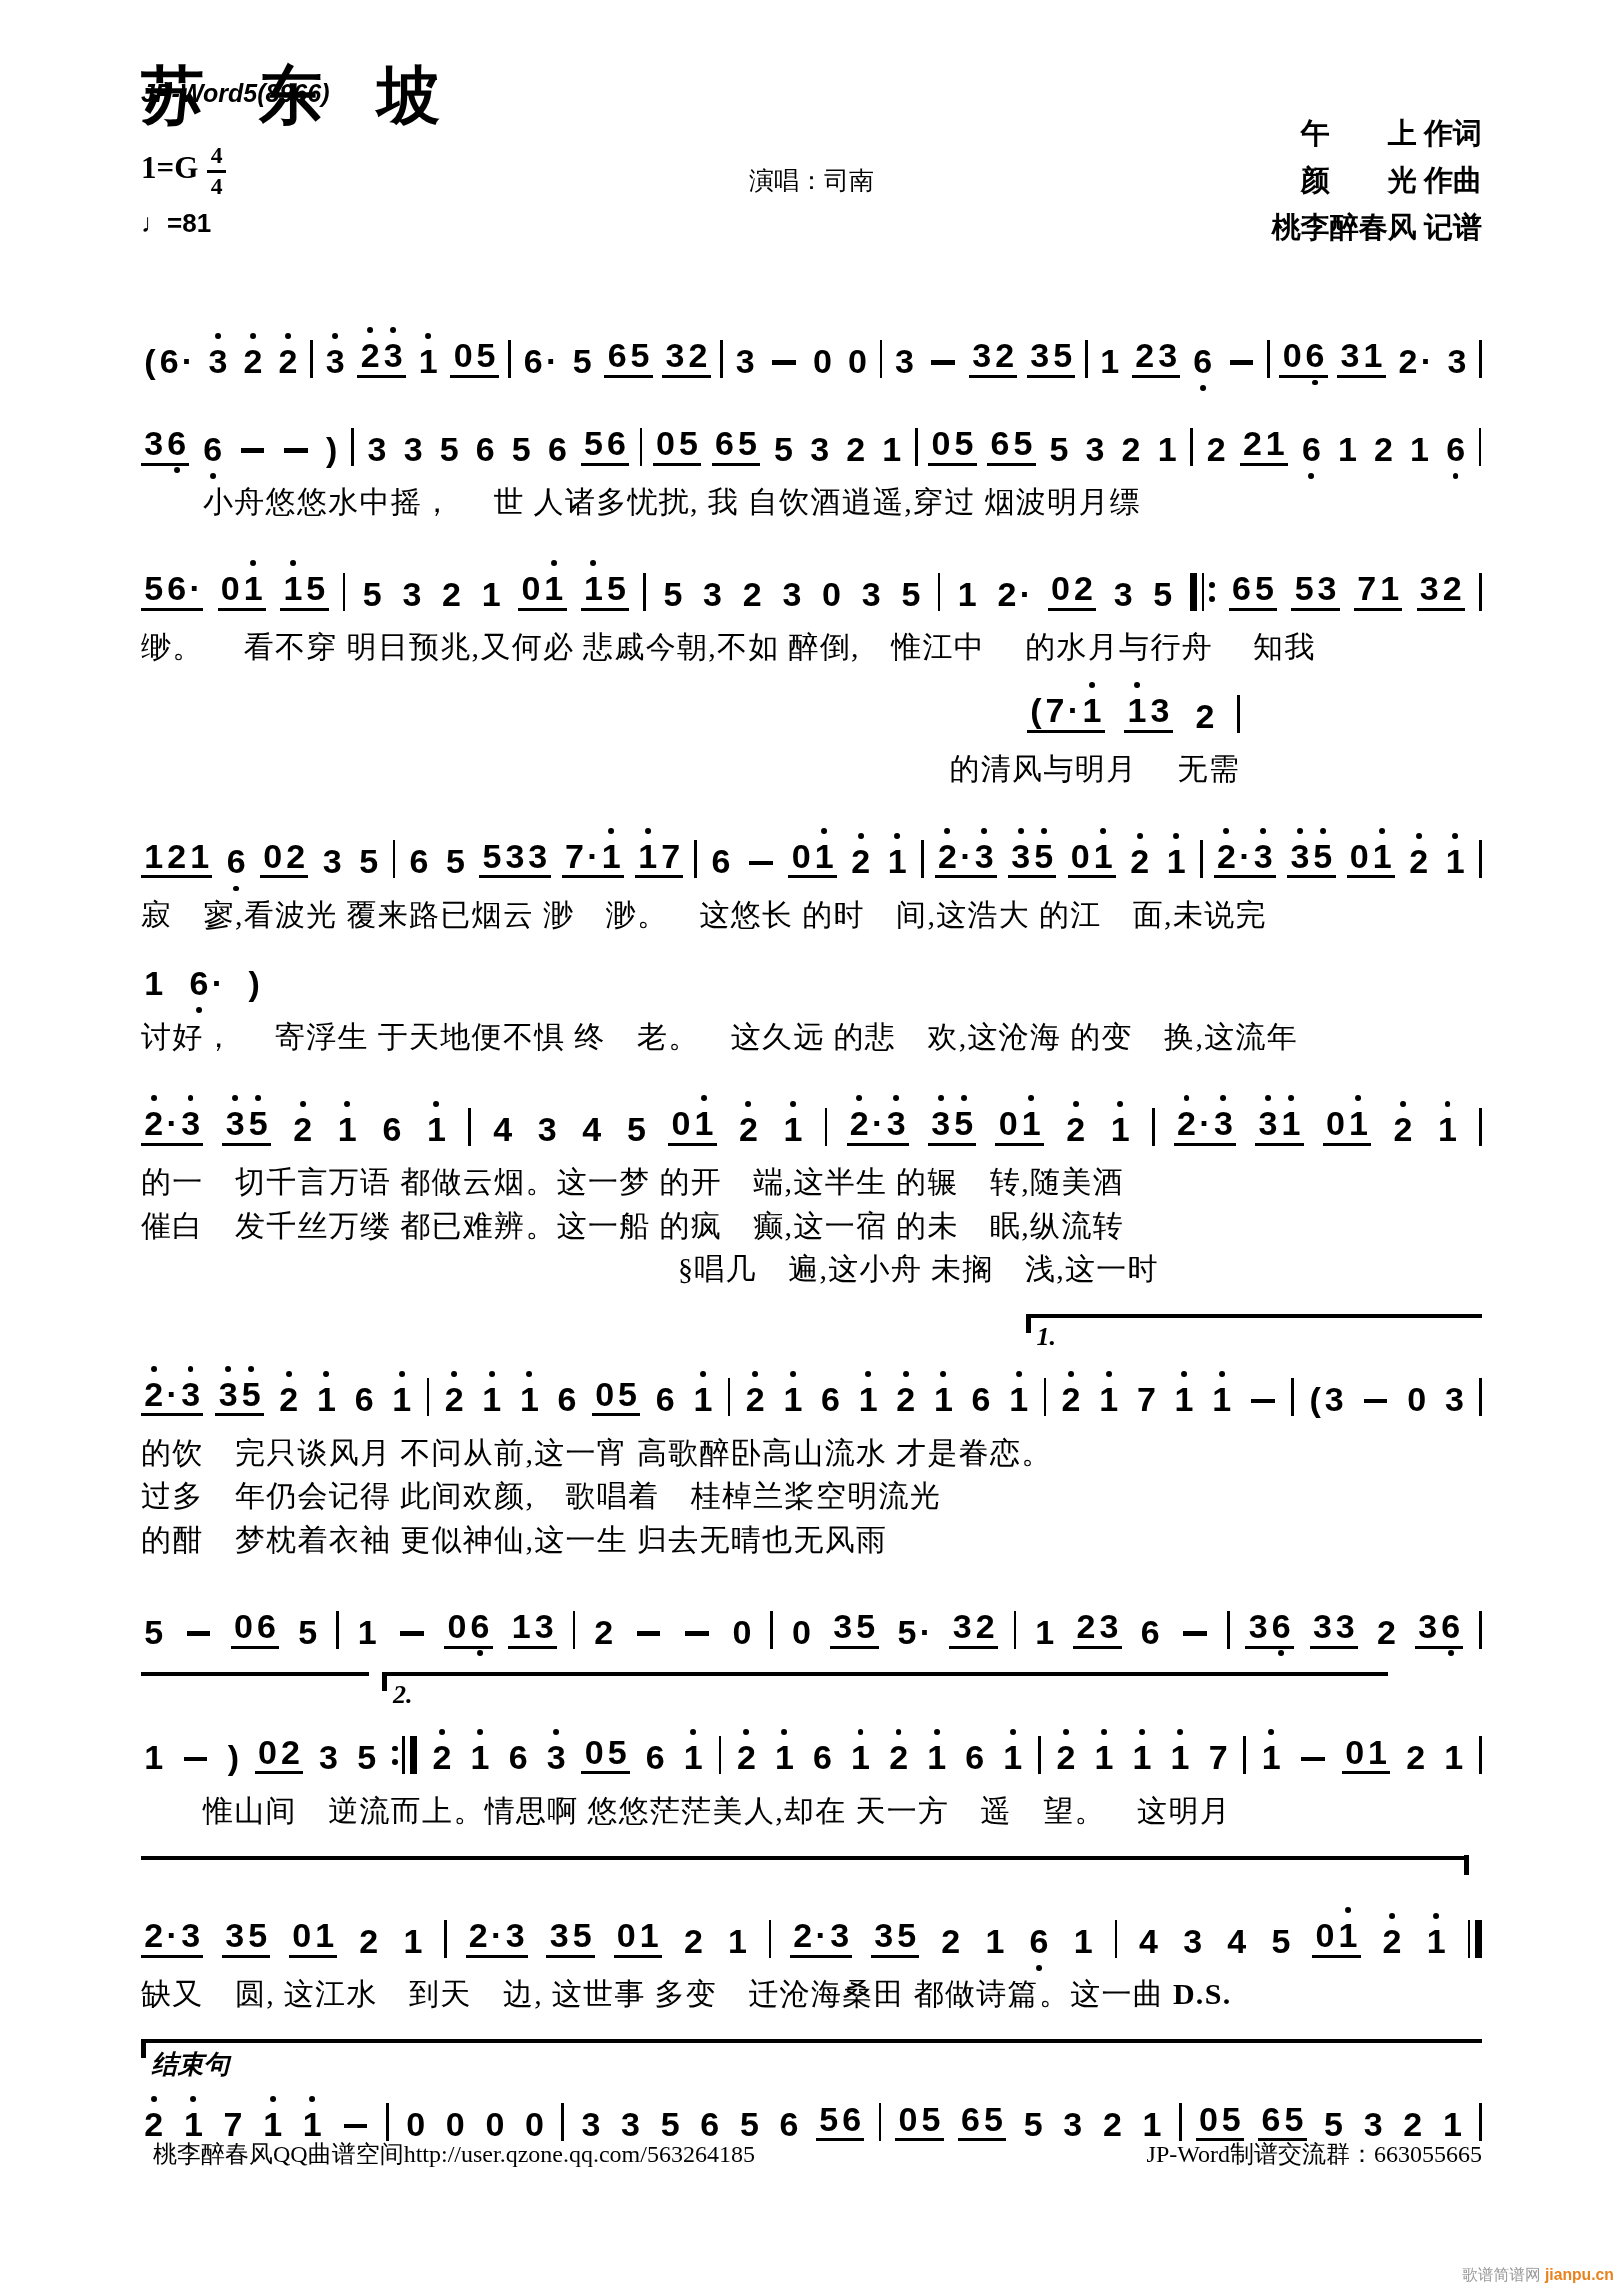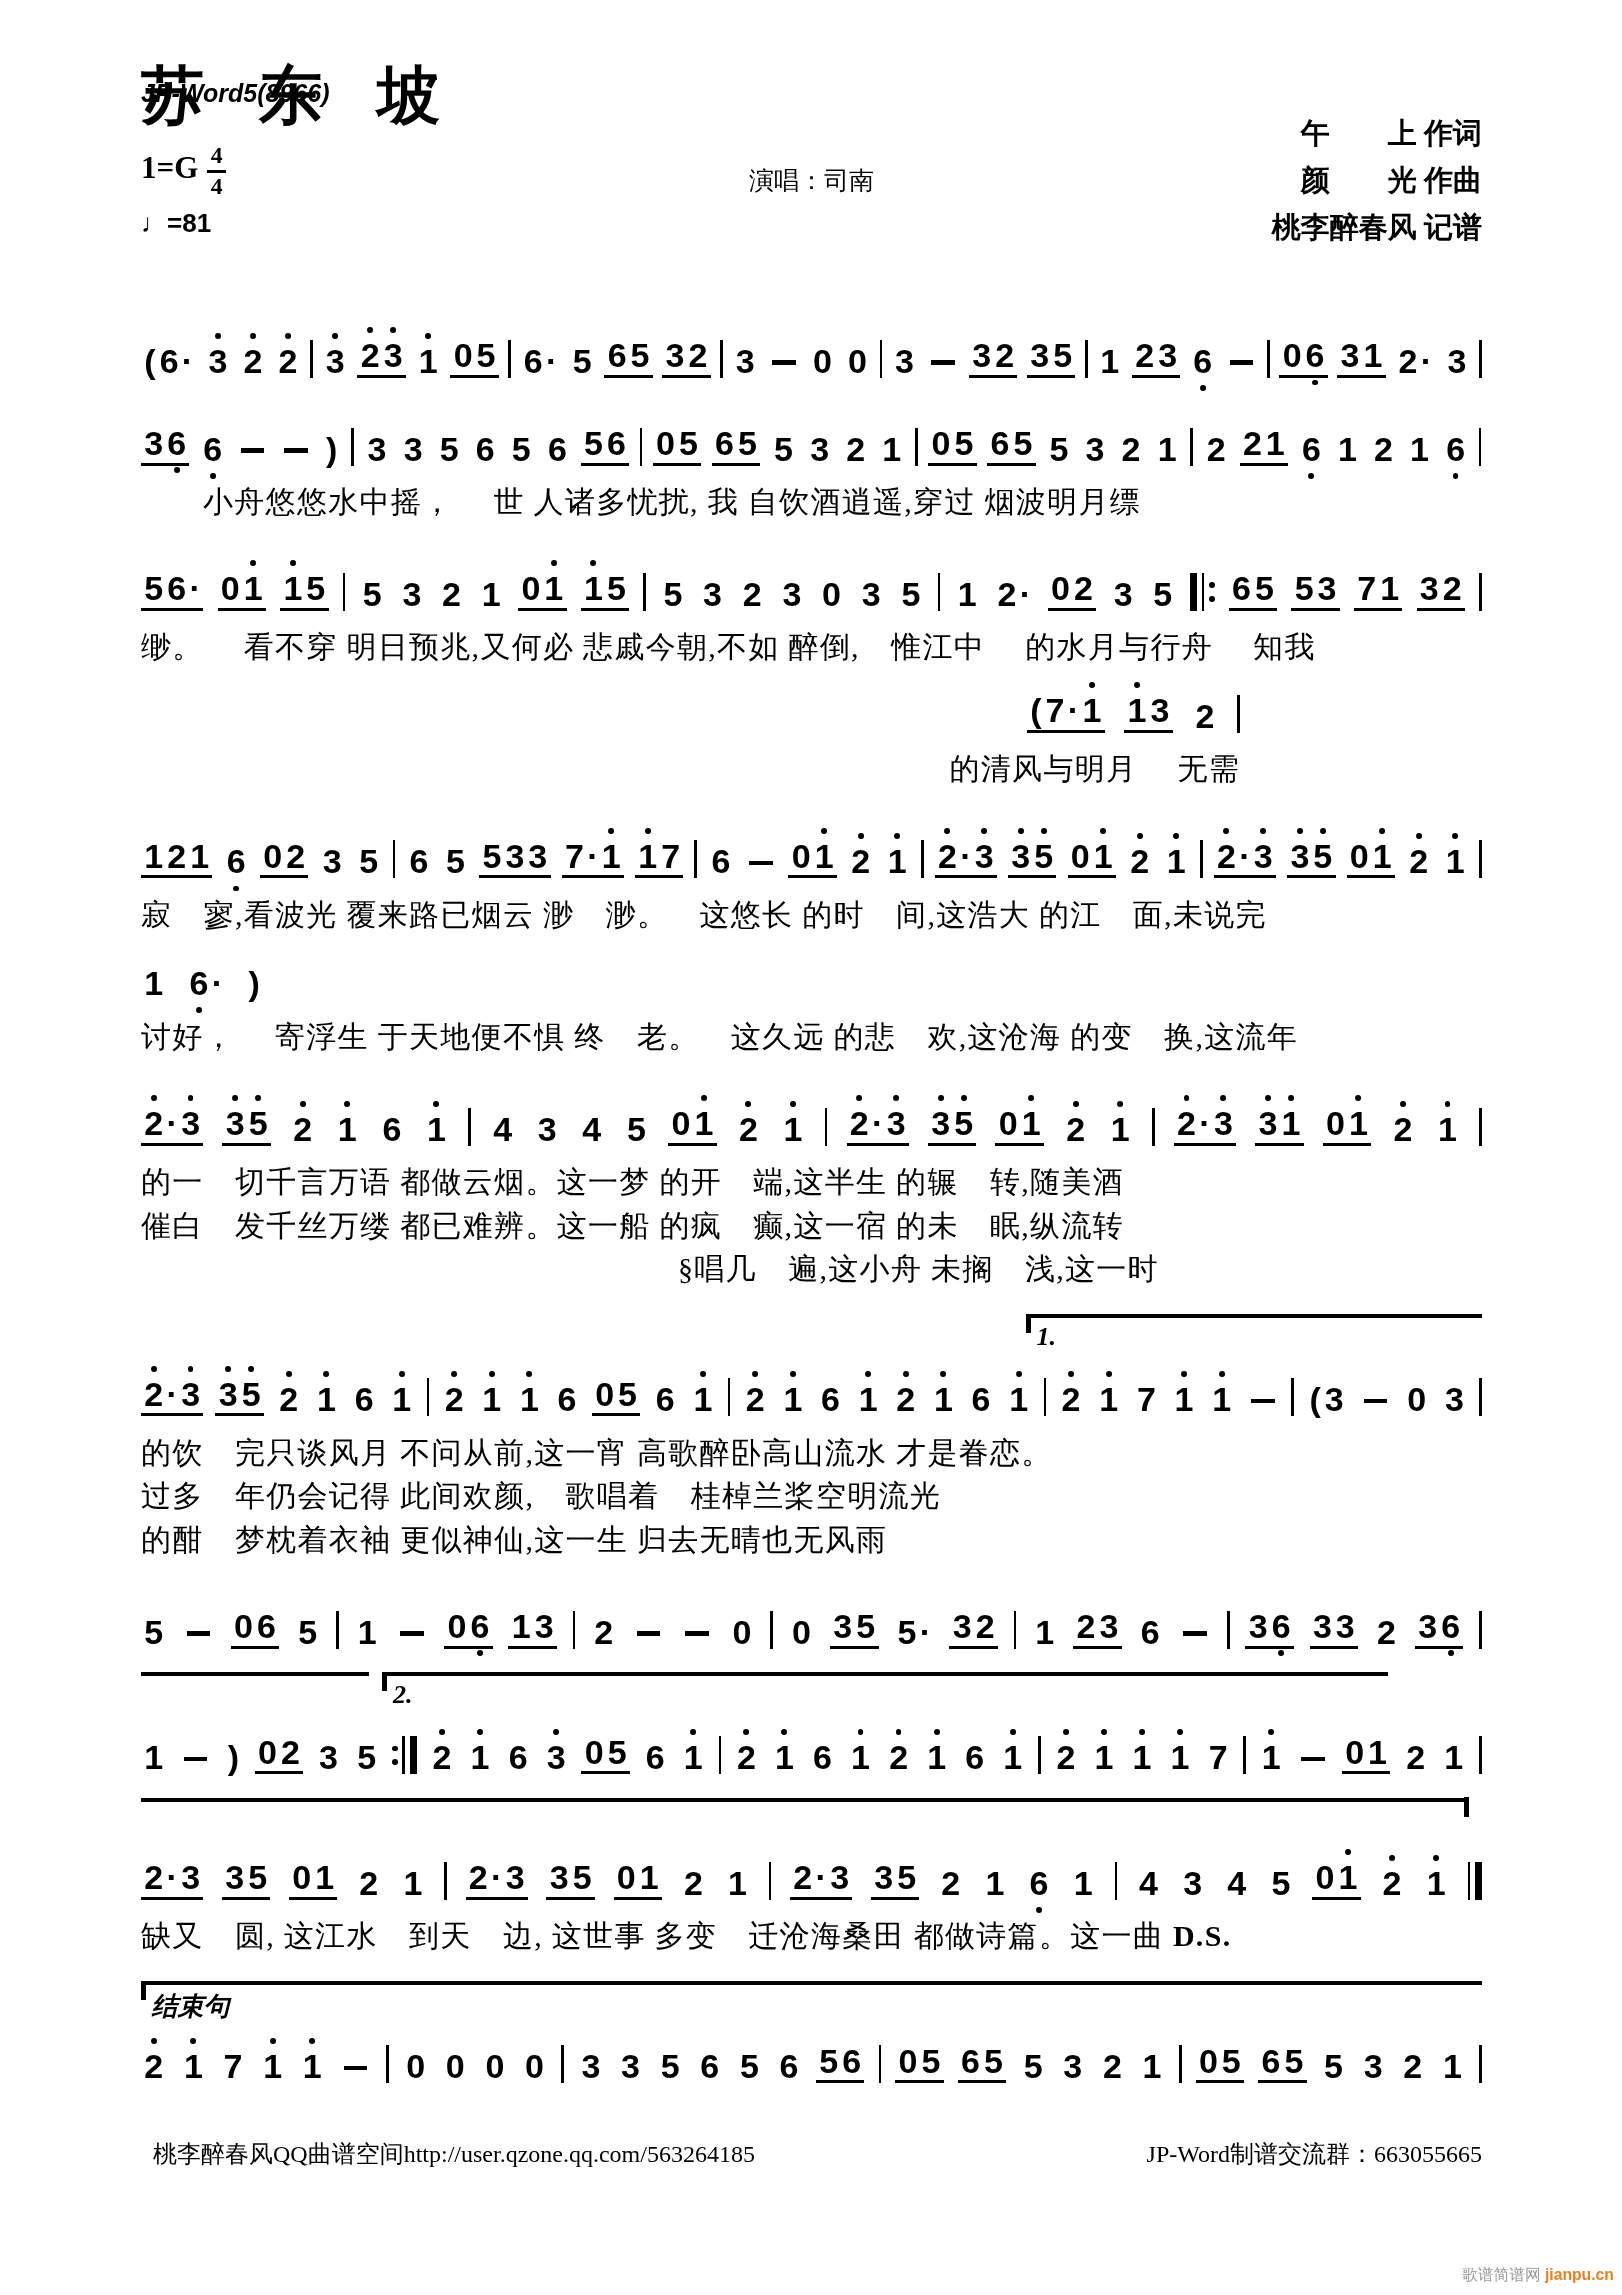--- a/index.html
+++ b/index.html
@@ -1035,20 +1035,21 @@
           <span class="tok">
             <span class="ch">2</span>
           </span>
           <span class="tok">
             <span class="ch">1</span>
           </span>
           <span class="bargrp">
             <span class="bl"></span>
           </span>
         </div>
+        <div class="lyric" style="padding-left: 62px;">惟山间　逆流而上。情思啊 悠悠茫茫美人,却在 天一方　遥　望。　这明月</div>
       </div>
       <div class="system has-overline">
         <div class="overline" style="left: 0%; width: 99%;">
           <span class="tickR"></span>
         </div>
         <div class="notation fill">
           <span class="tok beam">
             <span class="ch">2</span>
             <span class="ch ddot">·</span>
             <span class="ch">3</span>

